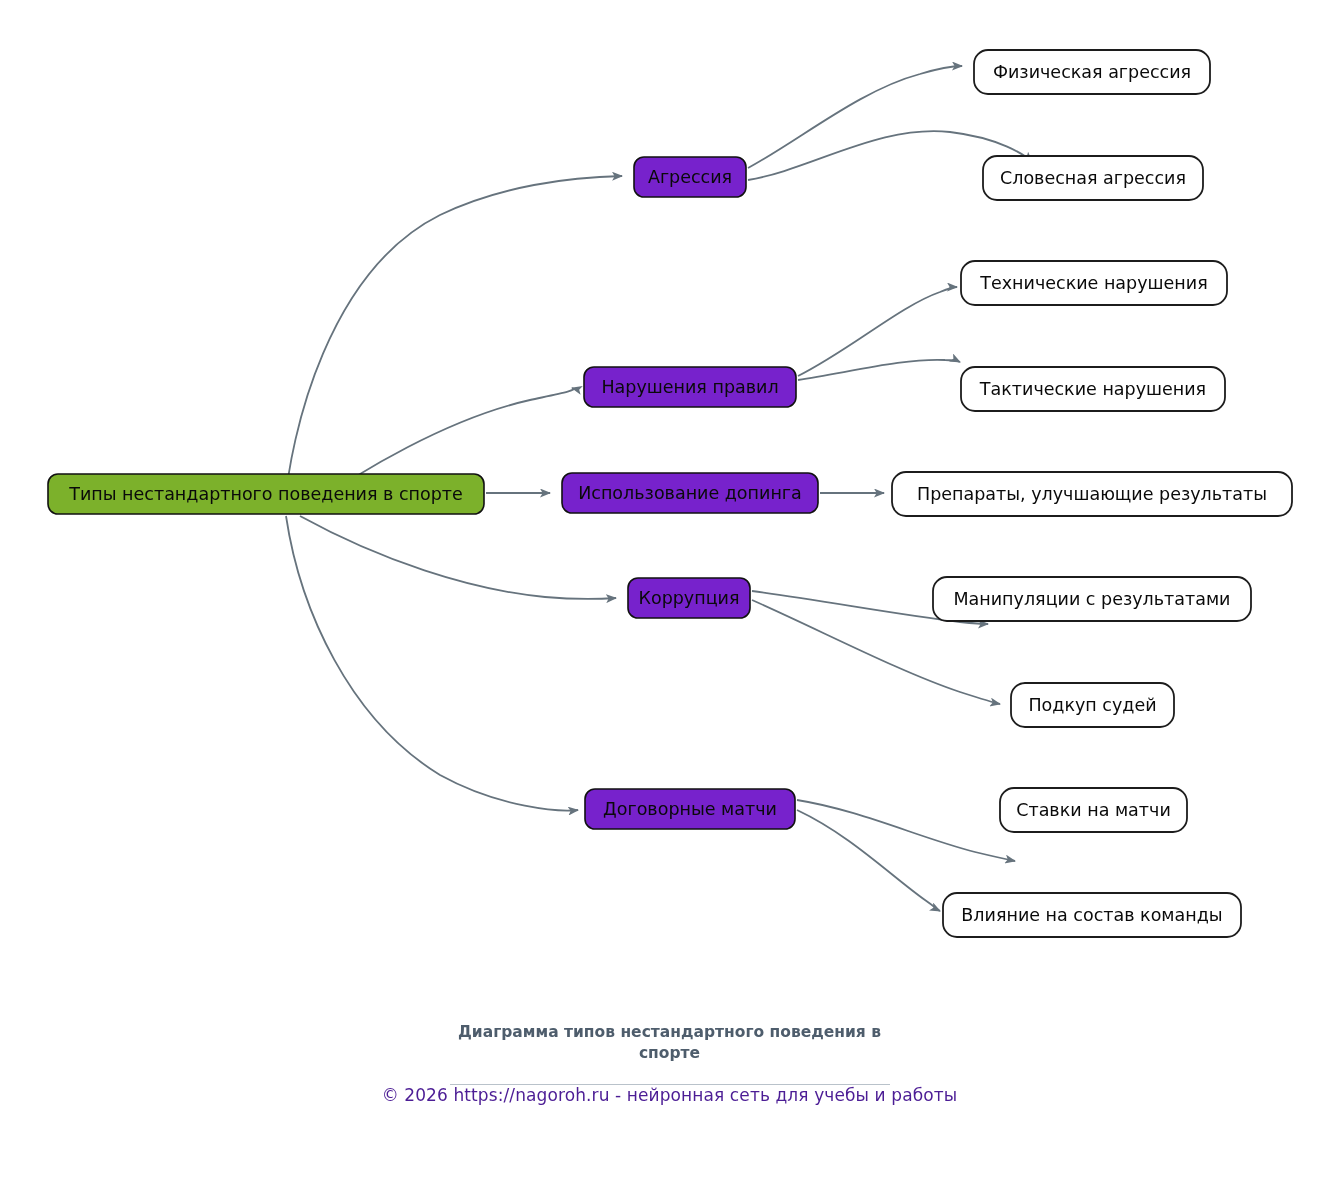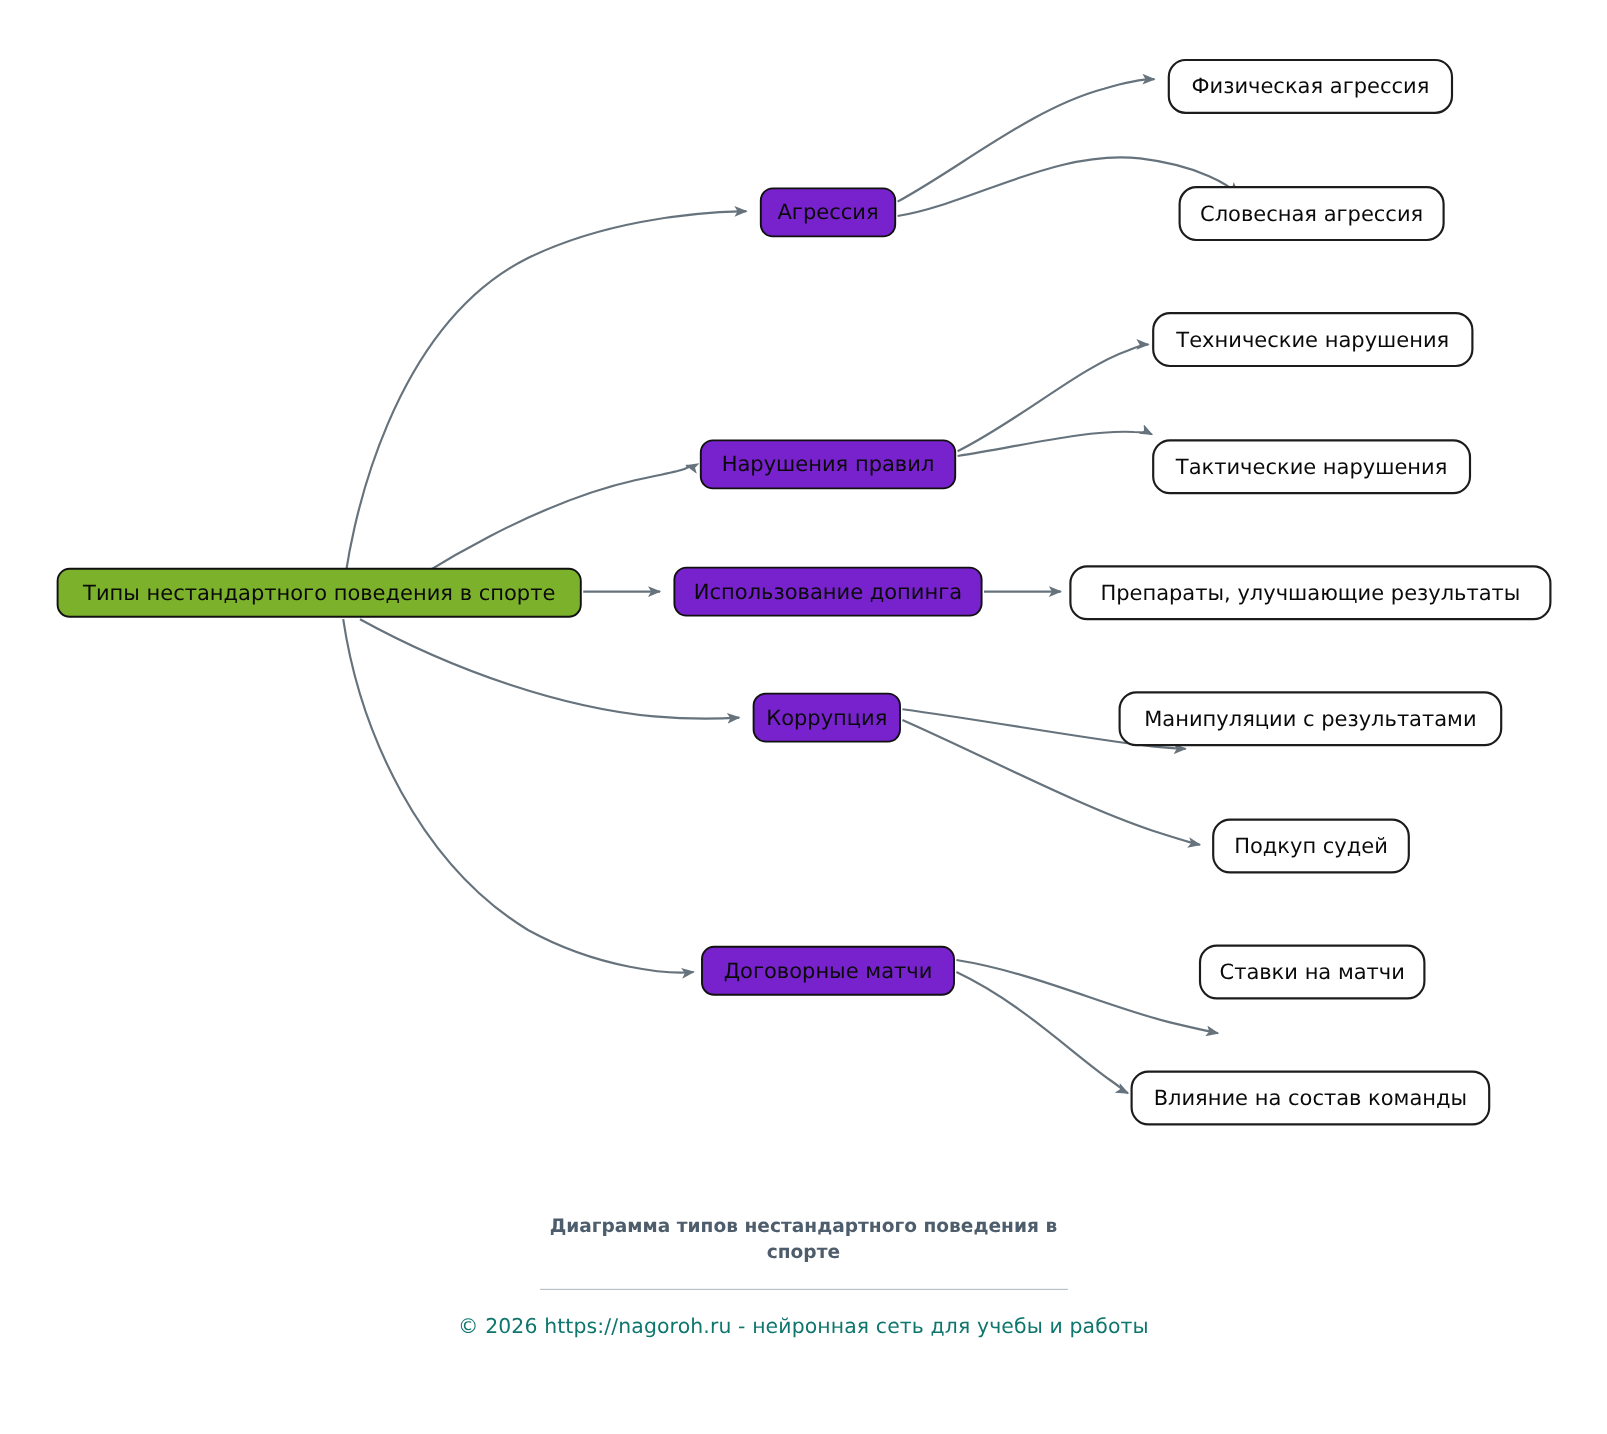--- a/index.html
+++ b/index.html
@@ -57,33 +57,32 @@
     top: 1012px;
     text-align: center;
   }
   .footer-title {
     font-family: "DejaVu Sans", "Liberation Sans", sans-serif;
     font-size: 15.5px;
     font-weight: bold;
     color: #4e5d6c;
     line-height: 1.35;
     max-width: 480px;
-    margin: 0 auto;
+    margin: 10px auto;
   }
   .footer-rule {
     width: 440px;
     height: 1px;
     background: #b9c2ca;
     margin: 20px auto 0 auto;
   }
   .footer-credit {
-    margin-top: 21px;
     font-family: "DejaVu Sans", "Liberation Sans", sans-serif;
     font-size: 17px;
-    color: #0f766e;
+    color: #4c1d95;
     letter-spacing: 0.1px;
   }
 </style>
 </head>
 <body>
 
 <div id="diagram-root">
   <svg class="canvas" viewBox="0 0 1339 1195">
     <defs>
       <marker id="arrowhead" markerWidth="12" markerHeight="9" refX="10" refY="4.5" orient="auto" markerUnits="userSpaceOnUse">

